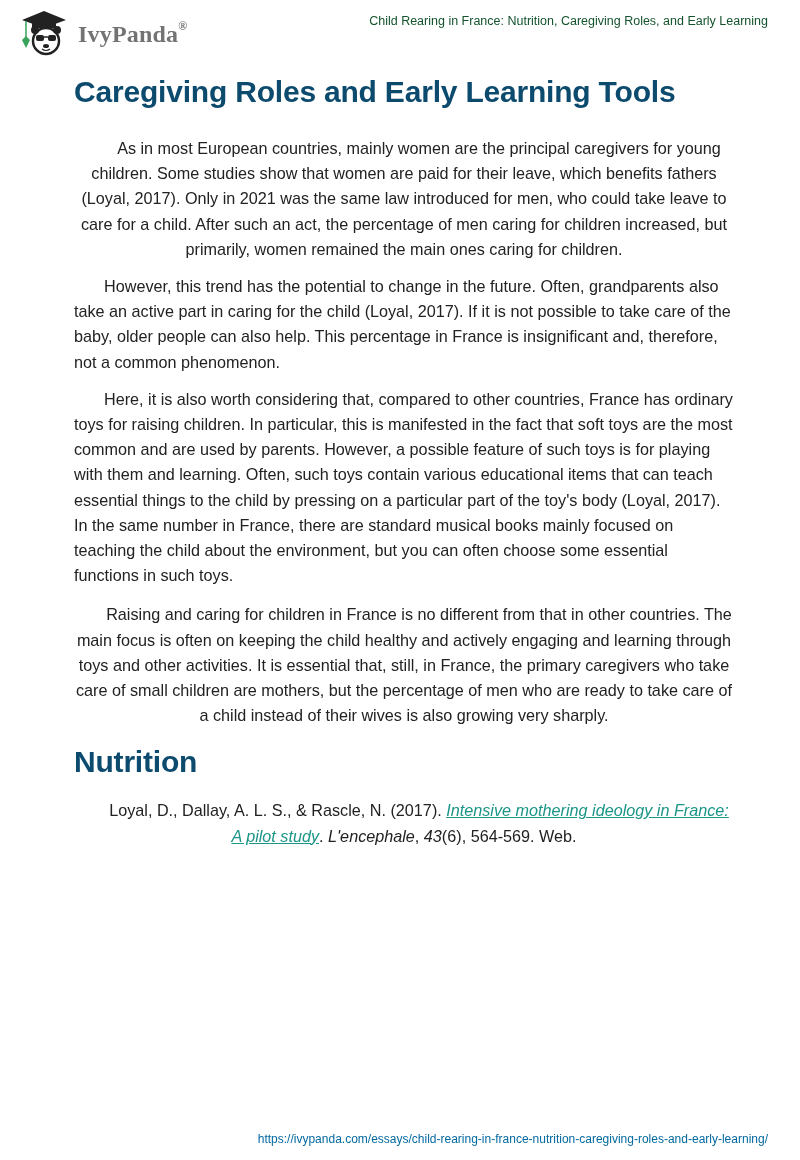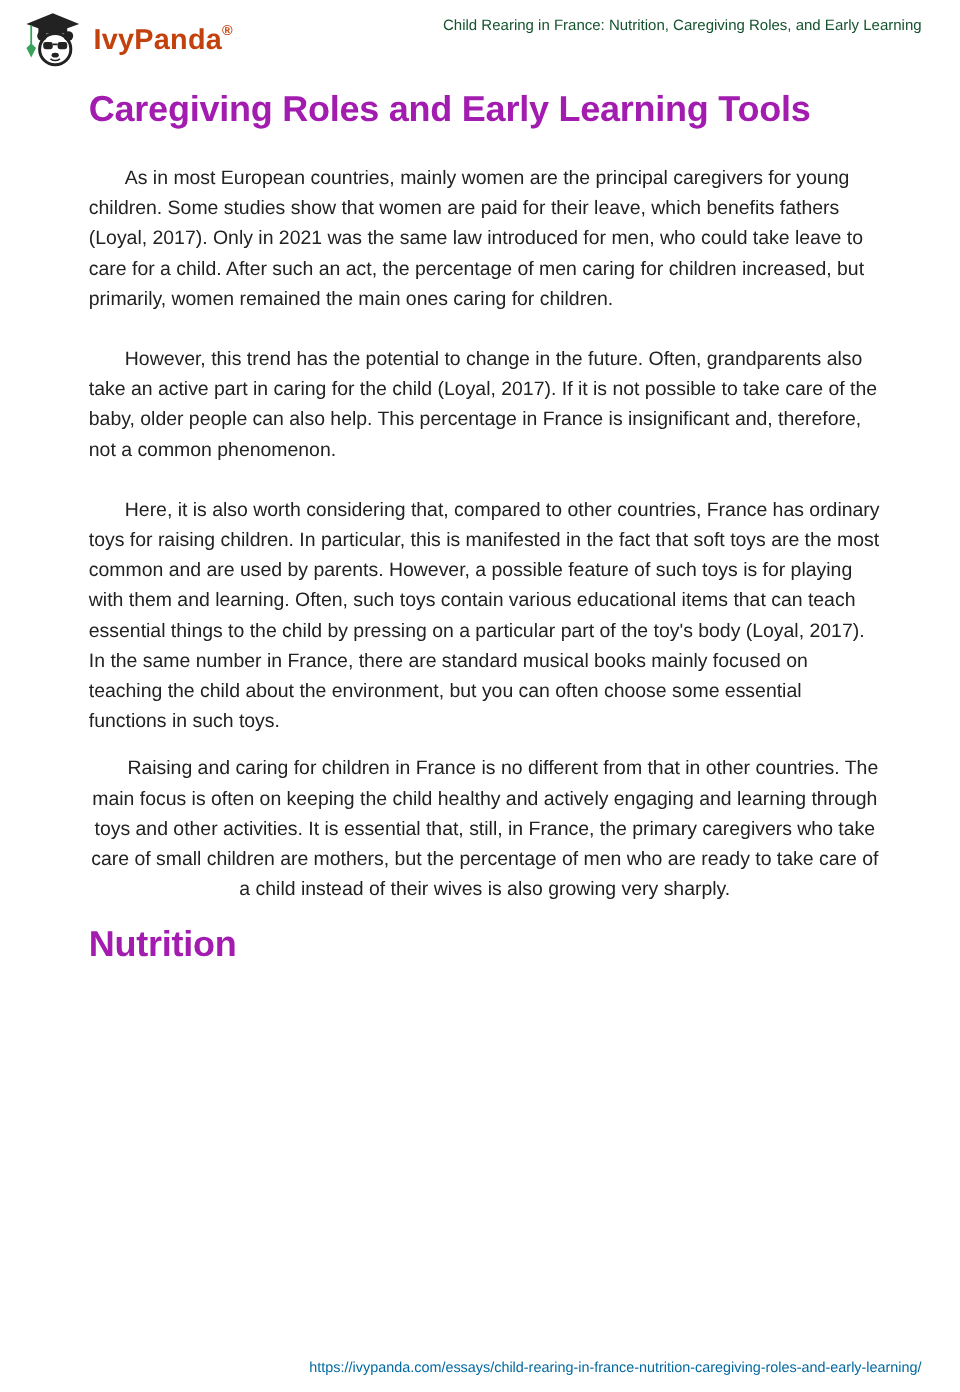--- a/index.html
+++ b/index.html
@@ -1,30 +1,30 @@
 <!DOCTYPE html>
 <html><head>
 <meta charset="utf-8">
 <style>
   html, body { margin: 0; padding: 0; background: #ffffff; }
   body { width: 800px; height: 1160px; position: relative; overflow: hidden;
          font-family: "Liberation Sans", sans-serif; color: #222222; }
   .header { position: absolute; top: 0; left: 0; width: 800px; height: 56px; }
   .logo { position: absolute; left: 18px; top: 8px; display: flex; align-items: center; }
   .logo-mark { width: 52px; height: 48px; position: relative; }
-  .logo-text { font-family: Liberation Sans, sans-serif; font-weight: bold; font-size: 24px;
-               color: #c2410c; margin-left: 8px; margin-top: 4px; letter-spacing: 0.2px; }
+  .logo-text { font-family: Liberation Serif, serif; font-weight: bold; font-size: 24px;
+               color: #737373; margin-left: 8px; margin-top: 4px; letter-spacing: 0.2px; }
   .logo-text sup { font-size: 12px; vertical-align: top; position: relative; top: -2px; }
   .header-title { position: absolute; right: 32px; top: 14px; font-size: 12.5px; color: #14532d; }
   .content { position: absolute; left: 74px; top: 68px; width: 660px; }
-  h2 { font-size: 30px; font-weight: bold; color: #a21caf; margin: 0; line-height: 44px; letter-spacing: -0.2px; }
+  h2 { font-size: 30px; font-weight: bold; color: #0c4a6e; margin: 0; line-height: 44px; letter-spacing: -0.2px; }
   p { font-size: 16.2px; line-height: 25.2px; margin: 0; text-indent: 30px; color: #222222; }
   .h-main { margin-top: 2px; }
-  .p1 { margin-top: 22px; }
-  .pgap { margin-top: 25px; }
+  .p1 { margin-top: 22px; text-align: center; }
+  .pgap { margin-top: 12px; }
   .h-sec { margin-top: 12px; }
   .p-after-h { margin-top: 14px; text-align: center; }
   a.ref-link { color: #1a9587; font-style: italic; text-decoration: underline; }
   .footer-url { position: absolute; right: 32px; top: 1132px; font-size: 12px; color: #0369a1; }
 </style>
 </head>
 <body>
 
 <div class="header">
   <div class="logo">
@@ -55,15 +55,16 @@
 
 <div class="content">
   <h2 class="h-main">Caregiving Roles and Early Learning Tools</h2>
   <p class="p1">As in most European countries, mainly women are the principal caregivers for young children. Some studies show that women are paid for their leave, which benefits fathers (Loyal, 2017). Only in 2021 was the same law introduced for men, who could take leave to care for a child. After such an act, the percentage of men caring for children increased, but primarily, women remained the main ones caring for children.</p>
   <p class="pgap">However, this trend has the potential to change in the future. Often, grandparents also take an active part in caring for the child (Loyal, 2017). If it is not possible to take care of the baby, older people can also help. This percentage in France is insignificant and, therefore, not a common phenomenon.</p>
   <p class="pgap">Here, it is also worth considering that, compared to other countries, France has ordinary toys for raising children. In particular, this is manifested in the fact that soft toys are the most common and are used by parents. However, a possible feature of such toys is for playing with them and learning. Often, such toys contain various educational items that can teach essential things to the child by pressing on a particular part of the toy's body (Loyal, 2017). In the same number in France, there are standard musical books mainly focused on teaching the child about the environment, but you can often choose some essential functions in such toys.</p>
 
   <p class="p-after-h">Raising and caring for children in France is no different from that in other countries. The main focus is often on keeping the child healthy and actively engaging and learning through toys and other activities. It is essential that, still, in France, the primary caregivers who take care of small children are mothers, but the percentage of men who are ready to take care of a child instead of their wives is also growing very sharply.</p>
 
   <h2 class="h-sec">Nutrition</h2>
+  <p class="p-after-h"><span>Loyal, D., Dallay, A. L. S., &amp; Rascle, N. (2017). </span><a class="ref-link" href="#">Intensive mothering ideology in France: A pilot study</a><span>. </span><i>L'encephale</i><span>, </span><i>43</i><span>(6), 564-569. Web.</span></p>
 </div>
 
 <div class="footer-url">https://ivypanda.com/essays/child-rearing-in-france-nutrition-caregiving-roles-and-early-learning/</div>
 
 </body></html>

